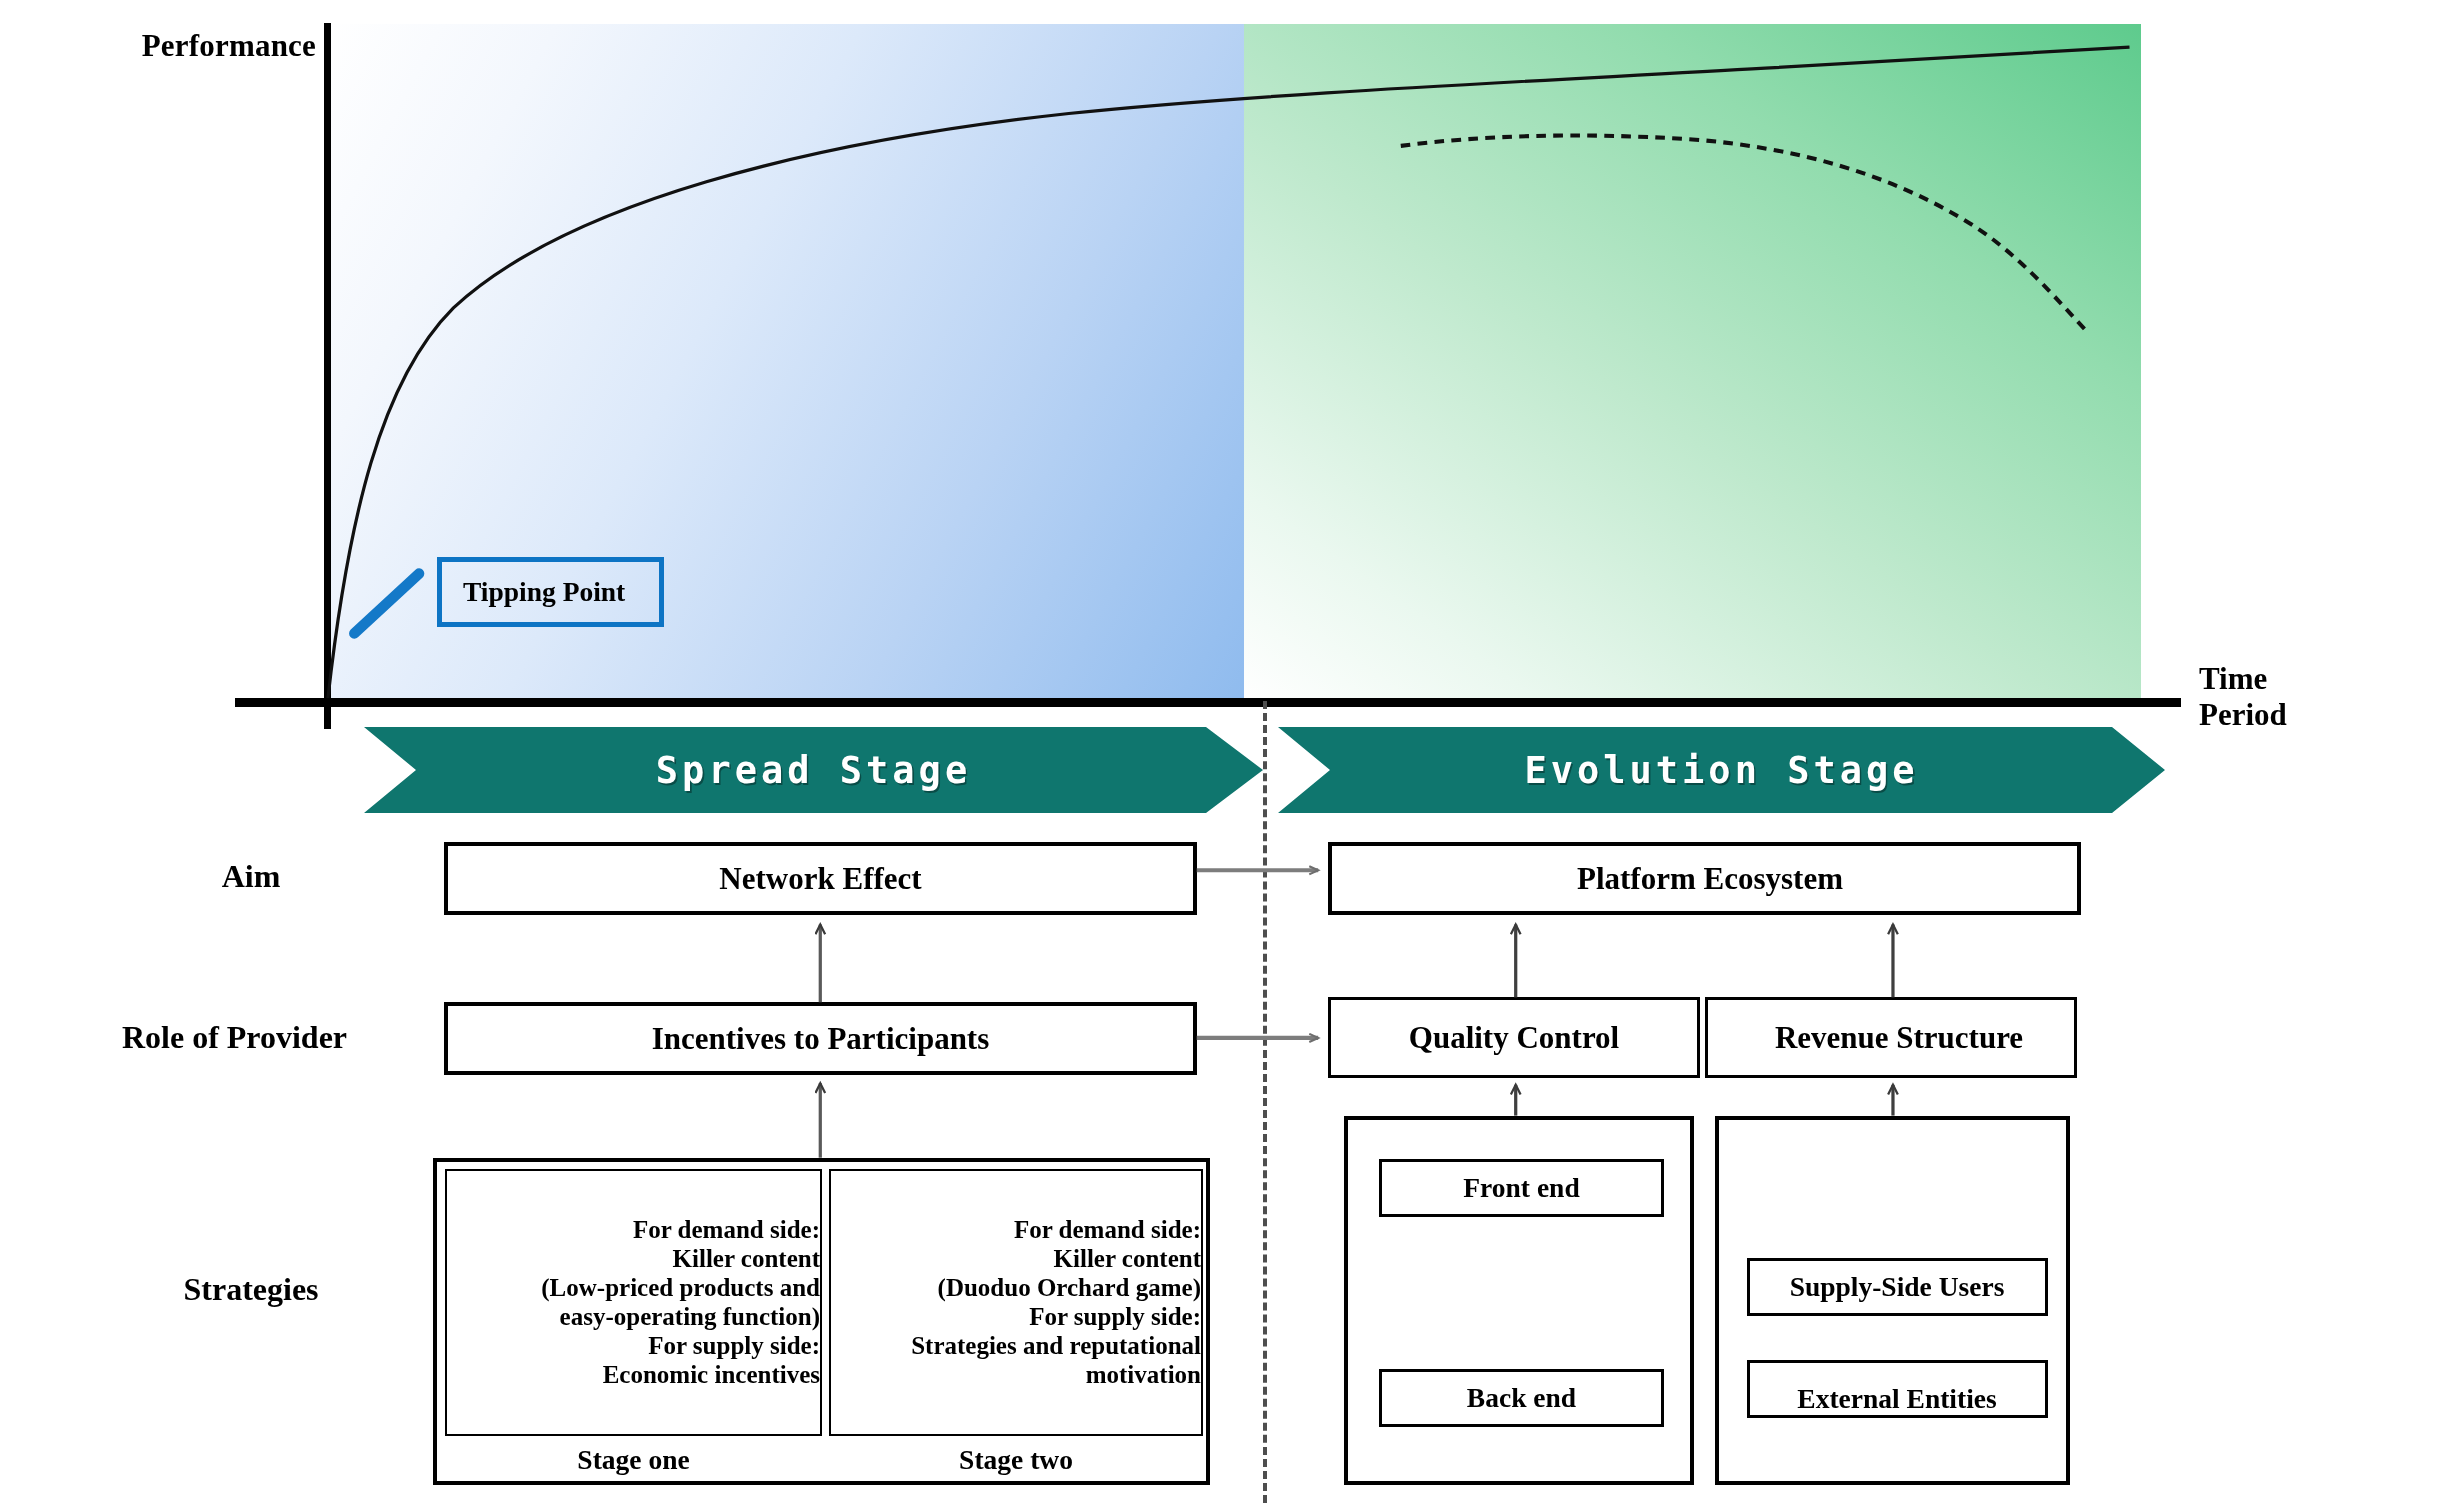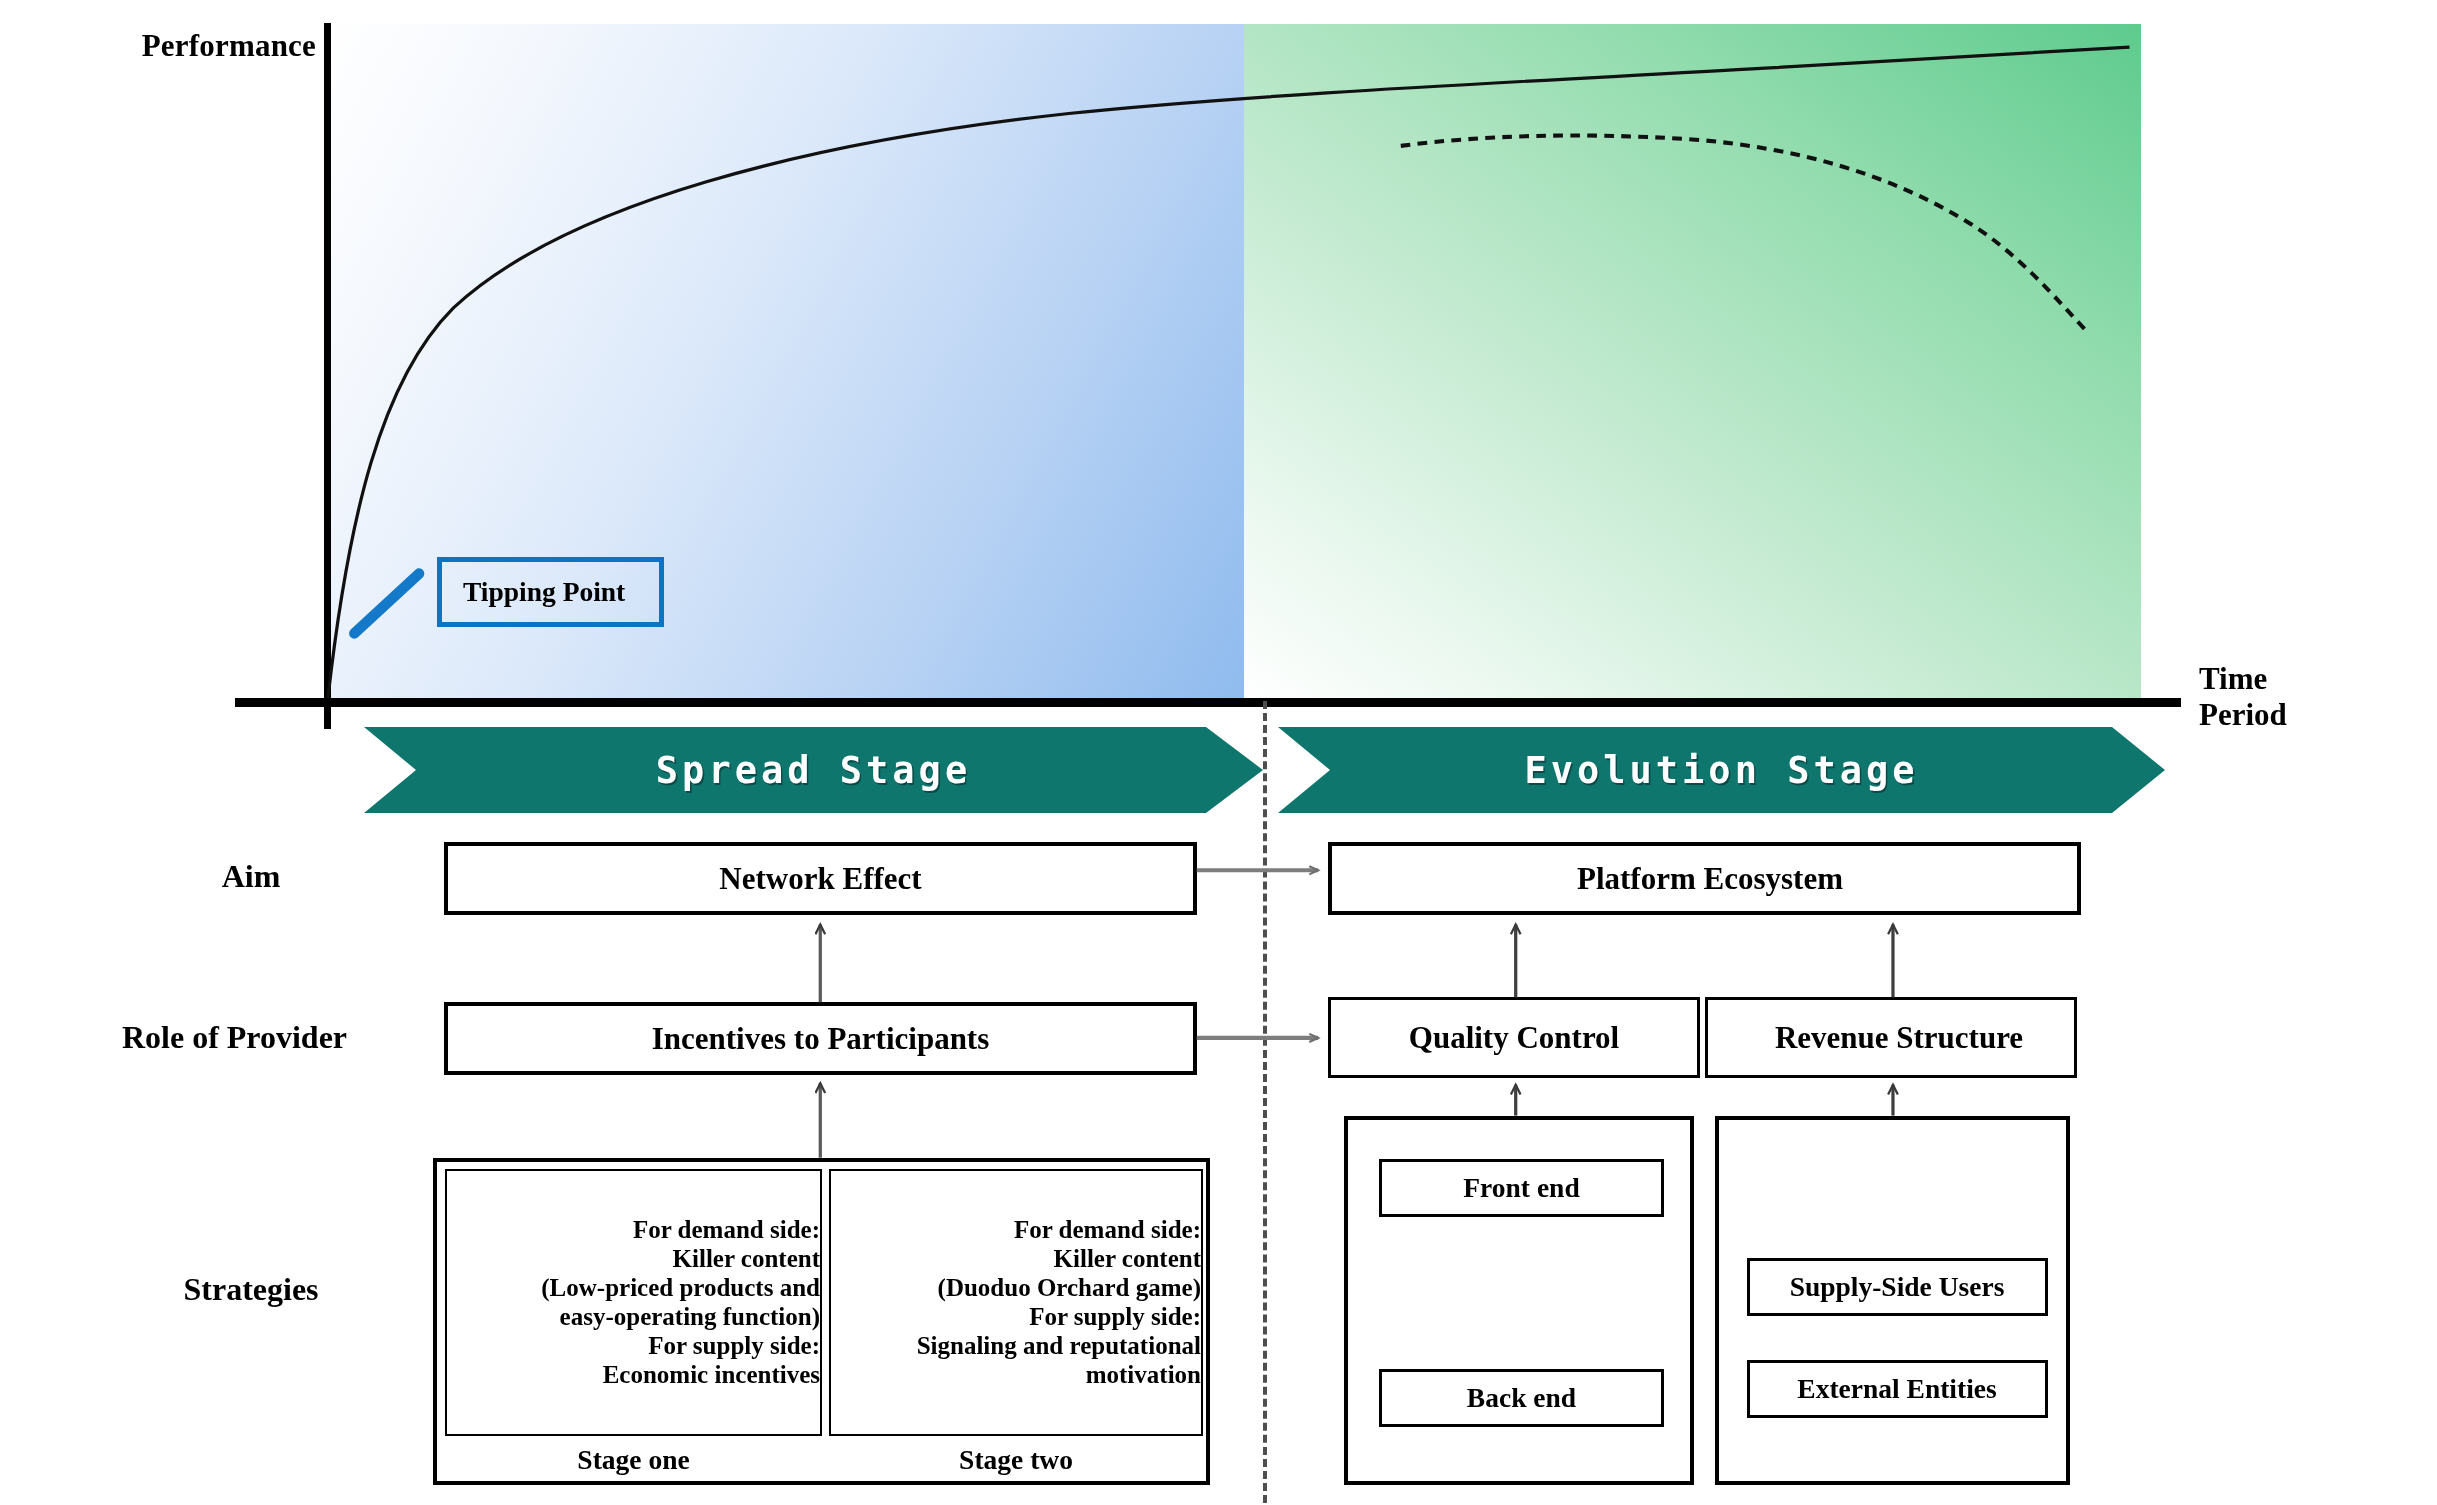--- a/index.html
+++ b/index.html
@@ -80,21 +80,21 @@
     font-size:27.5px;font-weight:bold;}
   #cap1{left:8px;width:377px;}
   #cap2{left:392px;width:374px;}
 
   .sub{position:absolute;box-sizing:border-box;background:#fff;border:3.2px solid #000;
     display:flex;align-items:center;justify-content:center;}
   .sub span{font-size:27.5px;font-weight:bold;white-space:nowrap;}
   .sub.qc{left:31px;width:285px;height:58px;}
   .sub.rev{left:27.5px;width:301px;height:58px;}
   .qc1{top:39px;} .qc2{top:144px;} .qc3{top:249px;}
-  .rv1{top:36px;} .rv2{top:138px;} .rv3{top:240px;}
+  .rv1{top:36px;} .rv2{top:138px;} .rv3{top:240px;align-items:flex-end;}
 
   #arrows{position:absolute;left:0;top:0;width:2438px;height:1505px;pointer-events:none;}
 </style>
 </head>
 <body>
 
 <div id="chart-area">
 
   <div class="panel" id="spread-panel"></div>
   <div class="panel" id="evolution-panel"></div>
@@ -162,21 +162,21 @@
     <div class="line">easy-operating function)</div>
     <div class="line">For supply side:</div>
     <div class="line">Economic incentives</div>
   </div>
 
   <div class="inner" id="inner-stage2">
     <div class="line">For demand side:</div>
     <div class="line">Killer content</div>
     <div class="line">(Duoduo Orchard game)</div>
     <div class="line">For supply side:</div>
-    <div class="line">Signaling and reputational</div>
+    <div class="line">Strategies and reputational</div>
     <div class="line">motivation</div>
   </div>
 
   <div class="stage-cap" id="cap1">Stage one</div>
   <div class="stage-cap" id="cap2">Stage two</div>
 </div>
 
 <div class="outer" id="outer-qc">
   <div class="sub qc qc1">
     <span>Front end</span>

